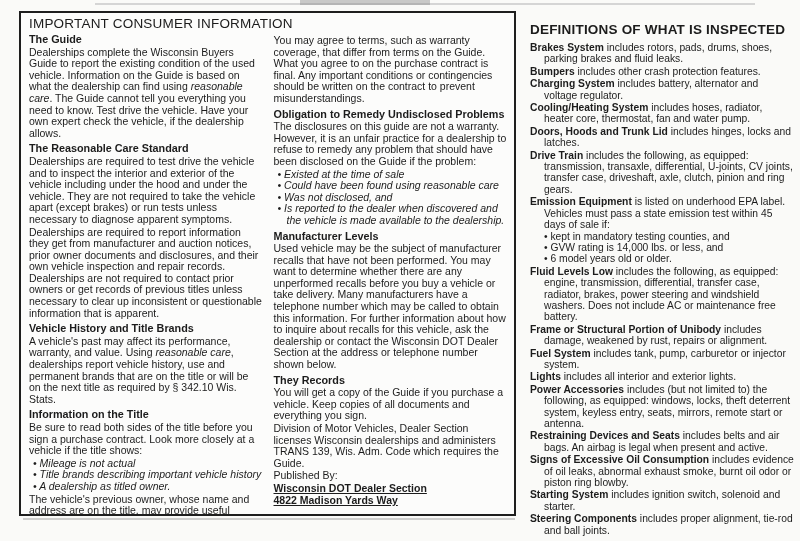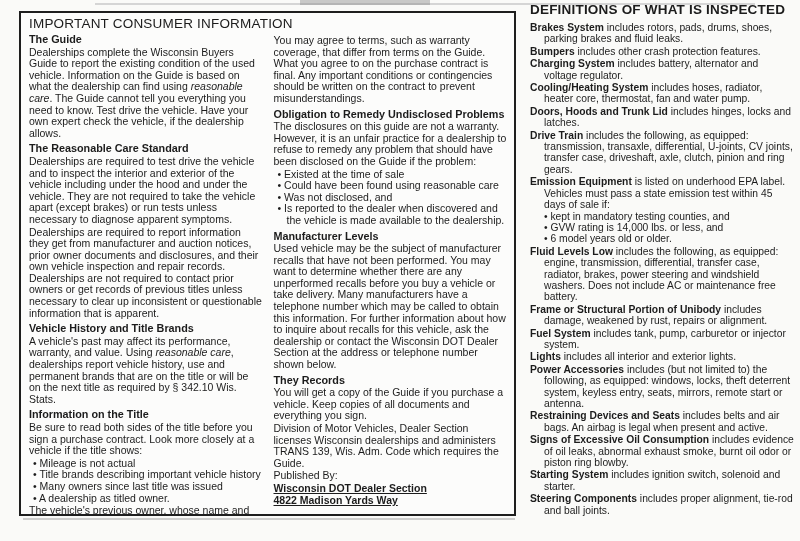--- a/index.html
+++ b/index.html
@@ -20,28 +20,28 @@
   .box-shadow-line { position:absolute; left:23px; top:518px; width:492px; height:2px; background:#9a9a9a; opacity:.45; }
 
   .box-title { text-align:left; font-weight:normal; font-size:13.5px; letter-spacing:.2px; margin-top:1px; }
 
   .cols { display:flex; gap:11px; margin-top:3px; }
   .col { flex:1; font-size:10.5px; line-height:11.6px; }
 
   .col .h { font-weight:bold; font-size:10.8px; margin-top:4px; }
   .col .h:first-child { margin-top:0; }
   .col .p { margin-top:1px; }
-  .col .bl { margin-top:1px; }
+  .col .bl { margin-top:1px;font-style:italic; }
   .bullet { padding-left:13px; text-indent:-9px; }
   .addr { margin-top:1px;text-decoration:underline; }
   .ln { }
   .b { font-weight:bold; }
   .i { font-style:italic; }
 
-  .defs { position:absolute; left:530px; top:2px; width:264px; }
+  .defs { position:absolute; left:530px; top:22px; width:264px; }
   .defs-title { font-weight:bold; font-size:13.5px; letter-spacing:.2px; margin-bottom:5px; white-space:nowrap; }
   .def { font-size:10.3px; line-height:11.4px; padding-left:14px; text-indent:-14px; margin-top:1px; }
   .def-sub { text-indent:0; }
 </style>
 </head>
 <body>
 
 <div class="top-line"></div>
 <div class="top-smudge"></div>
 
@@ -54,21 +54,20 @@
         <div class="h">The Reasonable Care Standard</div>
         <div class="p">Dealerships are required to test drive the vehicle and to inspect the interior and exterior of the vehicle including under the hood and under the vehicle. They are not required to take the vehicle apart (except brakes) or run tests unless necessary to diagnose apparent symptoms.</div>
         <div class="p">Dealerships are required to report information they get from manufacturer and auction notices, prior owner documents and disclosures, and their own vehicle inspection and repair records. Dealerships are not required to contact prior owners or get records of previous titles unless necessary to clear up inconsistent or questionable information that is apparent.</div>
         <div class="h">Vehicle History and Title Brands</div>
         <div class="p"><span>A vehicle's past may affect its performance, warranty, and value. Using </span><span class="i">reasonable care</span><span>, dealerships report vehicle history, use and permanent brands that are on the title or will be on the next title as required by § 342.10 Wis. Stats.</span></div>
         <div class="h">Information on the Title</div>
         <div class="p">Be sure to read both sides of the title before you sign a purchase contract. Look more closely at a vehicle if the title shows:</div>
         <div class="bl">
           <div class="bullet">• Mileage is not actual</div>
           <div class="bullet">• Title brands describing important vehicle history</div>
-          <div class="bullet">• Many owners since last title was issued</div>
           <div class="bullet">• A dealership as titled owner.</div>
         </div>
         <div class="p">The vehicle's previous owner, whose name and address are on the title, may provide useful information. The dealership will give you the name and address of the prior owner if you ask for it.</div>
       </div>
     <div class="col" id="col-mid">
         <div class="p">You may agree to terms, such as warranty coverage, that differ from terms on the Guide. What you agree to on the purchase contract is final. Any important conditions or contingencies should be written on the contract to prevent misunderstandings.</div>
         <div class="h">Obligation to Remedy Undisclosed Problems</div>
         <div class="p">The disclosures on this guide are not a warranty. However, it is an unfair practice for a dealership to refuse to remedy any problem that should have been disclosed on the Guide if the problem:</div>
         <div class="bl">
           <div class="bullet">• Existed at the time of sale</div>

